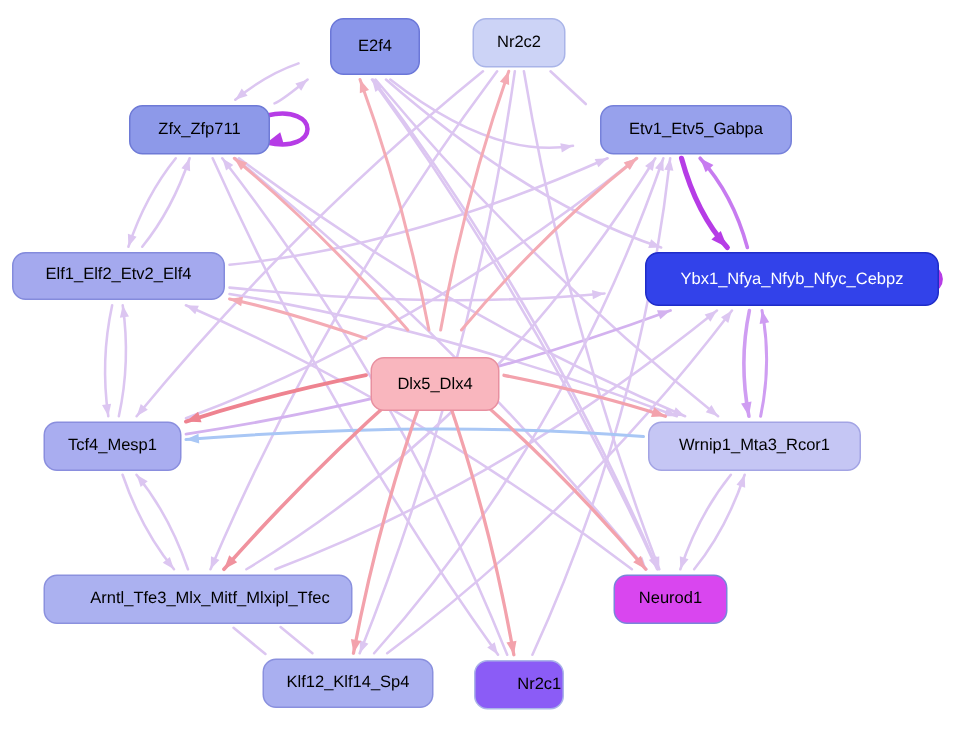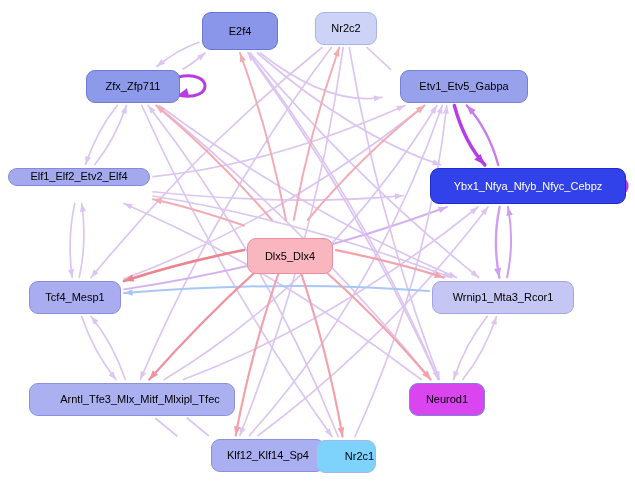--- a/index.html
+++ b/index.html
@@ -137,53 +137,53 @@
       <path fill="none" stroke="#f4abb4" stroke-width="2" stroke-linecap="round" d="M 244 225.56325272184216 Q 186.21 206.17 153 199.30249043932469"></path>
       <polygon points="153,199.30249043932469 162.08360629018648,197.84375099552926 160.76002754209026,204.2443318517944" fill="#f4abb4"></polygon>
       <path fill="none" stroke="#b63ce6" stroke-width="3.4" stroke-linecap="round" d="M 454.34010600706716 105.5 Q 464.5 142.6 484.88709677419354 165"></path>
       <polygon points="484.88709677419354,165 474.27719956575964,159.6203925248707 480.5273218961458,153.93191713200773" fill="#b63ce6"></polygon>
       <path fill="none" stroke="#b63ce6" stroke-width="3" stroke-linecap="round" d="M 178 77 C 214 69, 214 103, 178 95"></path>
       <polygon points="178,95 186.82579452254177,88.22625251091601 189.09699221005818,95.79691146930399" fill="#b63ce6"></polygon>
       <path fill="none" stroke="#b63ce6" stroke-width="3.2" stroke-linecap="round" d="M 600 177 C 636 169, 636 203, 600 195"></path>
       <polygon points="600,195 609.1313027944759,187.99177663629388 611.4811188634833,195.82449686631838" fill="#b63ce6"></polygon>
     </svg>
   <div>
-      <div class="node" style="left: 202px; top: 12px; width: 76px; height: 38px; background: rgb(138, 150, 234); border-color: rgb(107, 119, 216); color: rgb(0, 0, 0);">
+      <div class="node" style="left: 220px; top: 12px; width: 60px; height: 38px; background: rgb(138, 150, 234); border-color: rgb(107, 119, 216); color: rgb(0, 0, 0);">
         <span>E2f4</span>
       </div>
       <div class="node" style="left: 315px; top: 11.5px; width: 62px; height: 33px; background: rgb(204, 211, 246); border-color: rgb(169, 180, 232); color: rgb(0, 0, 0);">
         <span>Nr2c2</span>
       </div>
       <div class="node" style="left: 86px; top: 69.5px; width: 94px; height: 33px; background: rgb(141, 153, 233); border-color: rgb(110, 122, 214); color: rgb(0, 0, 0);">
         <span>Zfx_Zfp711</span>
       </div>
       <div class="node" style="left: 385px; top: 69.5px; width: 128px; height: 33px; background: rgb(151, 161, 236); border-color: rgb(118, 129, 218); color: rgb(0, 0, 0); margin-left: 15px;">
         <span>Etv1_Etv5_Gabpa</span>
       </div>
-      <div class="node" style="left: 8px; top: 167.5px; width: 142px; height: 18px; background: rgb(164, 169, 238); border-color: rgb(132, 139, 220); color: rgb(0, 0, 0);">
+      <div class="node" style="left: 8px; top: 167.5px; width: 142px; height: 32px; background: rgb(164, 169, 238); border-color: rgb(132, 139, 220); color: rgb(0, 0, 0);">
         <span>Elf1_Elf2_Etv2_Elf4</span>
       </div>
       <div class="node" style="left: 406px; top: 168px; width: 196px; height: 36px; background: rgb(50, 66, 234); border-color: rgb(31, 44, 200); color: rgb(255, 255, 255); margin-left: 24px;">
         <span>Ybx1_Nfya_Nfyb_Nfyc_Cebpz</span>
       </div>
       <div class="node" style="left: 247px; top: 238px; width: 86px; height: 36px; background: rgb(249, 182, 190); border-color: rgb(232, 144, 160); color: rgb(0, 0, 0);">
         <span>Dlx5_Dlx4</span>
       </div>
       <div class="node" style="left: 29px; top: 280.5px; width: 92px; height: 33px; background: rgb(169, 173, 240); border-color: rgb(138, 142, 222); color: rgb(0, 0, 0);">
         <span>Tcf4_Mesp1</span>
       </div>
       <div class="node" style="left: 432px; top: 280.5px; width: 142px; height: 33px; background: rgb(197, 198, 244); border-color: rgb(163, 164, 228); color: rgb(0, 0, 0);">
         <span>Wrnip1_Mta3_Rcor1</span>
       </div>
       <div class="node" style="left: 29px; top: 382.5px; width: 206px; height: 33px; background: rgb(171, 177, 240); border-color: rgb(139, 145, 222); color: rgb(0, 0, 0); padding-left: 16px;">
         <span>Arntl_Tfe3_Mlx_Mitf_Mlxipl_Tfec</span>
       </div>
       <div class="node" style="left: 409px; top: 382.5px; width: 76px; height: 33px; background: #d946ef; border-color: rgb(122, 132, 218); color: rgb(0, 0, 0);">
         <span>Neurod1</span>
       </div>
-      <div class="node" style="left: 175px; top: 438.5px; width: 114px; height: 33px; background: rgb(169, 175, 240); border-color: rgb(138, 144, 222); color: rgb(0, 0, 0); margin-left: 36px;">
+      <div class="node" style="left: 175px; top: 438.5px; width: 114px; height: 33px; background: rgb(169, 175, 240); border-color: rgb(138, 144, 222); color: rgb(0, 0, 0);">
         <span>Klf12_Klf14_Sp4</span>
       </div>
-      <div class="node" style="left: 316px; top: 439.5px; width: 60px; height: 33px; background: #7dd3fc; border-color: rgb(171, 181, 232); color: rgb(0, 0, 0); padding-left: 27px;">
+      <div class="node" style="left: 316px; top: 439.5px; width: 60px; height: 33px; background: #8b5cf6; border-color: rgb(171, 181, 232); color: rgb(0, 0, 0); padding-left: 27px;">
         <span>Nr2c1</span>
       </div>
     </div>
 </div>
 
 </body></html>

